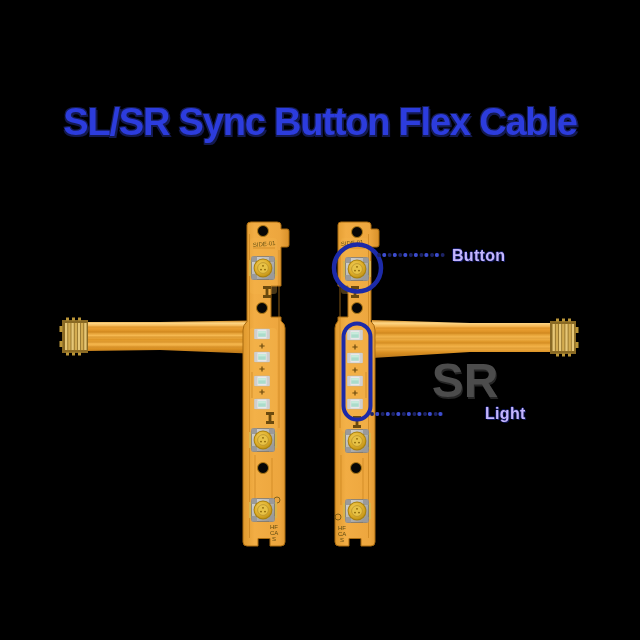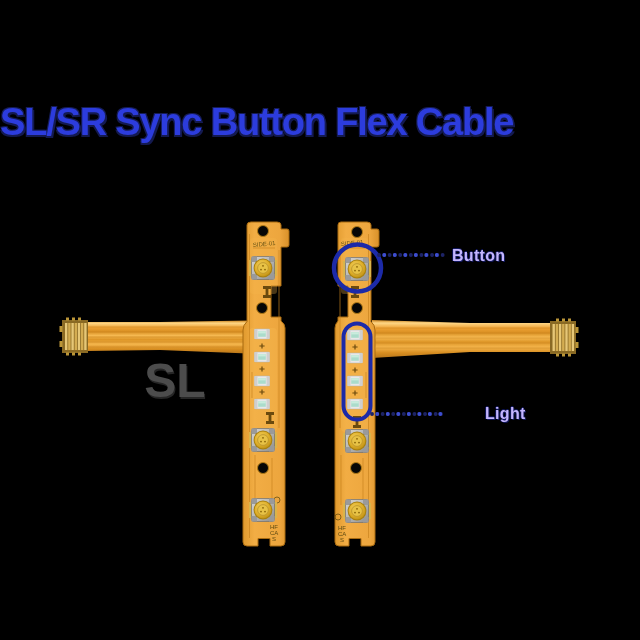--- a/index.html
+++ b/index.html
@@ -1,21 +1,21 @@
 <!DOCTYPE html>
 <html><head>
 <meta charset="utf-8">
 <style>
   html,body{margin:0;padding:0;background:#000;}
   .stage{
     position:relative;width:640px;height:640px;background:#000000;
     overflow:hidden;font-family:"Liberation Sans",sans-serif;
   }
   .title{
-    position:absolute;left:0;right:0;top:99px;
+    position:absolute;left:0;right:0;top:99px;text-align:center;
     font-size:38px;line-height:46px;font-weight:bold;letter-spacing:-1.2px;
     color:#2c3cdd;
     text-shadow:-1px -1px 0 #161d58,1px -1px 0 #161d58,-1px 2px 0 #141a50,2px 2px 0 #141a50;
     white-space:nowrap;
   }
   .part-label{
     position:absolute;top:353px;width:70px;text-align:center;
     font-size:48px;font-weight:bold;color:#4c4c4c;letter-spacing:0px;
     text-shadow:1px 2px 0 #262626;
   }
@@ -219,18 +219,18 @@
       <line x1="379" y1="255" x2="446" y2="255" stroke="#1d2366" stroke-width="3.8" stroke-dasharray="0.1 5.2" stroke-linecap="round"></line>
       <line x1="379" y1="255" x2="446" y2="255" stroke="#3d4ecf" stroke-width="3.8" stroke-dasharray="0.1 10.4" stroke-dashoffset="-5.2" stroke-linecap="round"></line>
     </g>
     <g>
       <rect x="343.5" y="323.5" width="27" height="96" rx="13.5" fill="none" stroke="#1c2aa8" stroke-width="4"></rect>
       <line x1="372" y1="414" x2="446" y2="414" stroke="#1d2366" stroke-width="3.8" stroke-dasharray="0.1 5.2" stroke-linecap="round"></line>
       <line x1="372" y1="414" x2="446" y2="414" stroke="#3d4ecf" stroke-width="3.8" stroke-dasharray="0.1 10.4" stroke-dashoffset="-5.2" stroke-linecap="round"></line>
     </g>
   </svg>
 
-  <div class="part-label sl">SL</div>
+  <div class="part-label sr">SR</div>
 
   <div class="callout-label button">Button</div>
   <div class="callout-label light">Light</div>
 
 </div>
 
 </body></html>

